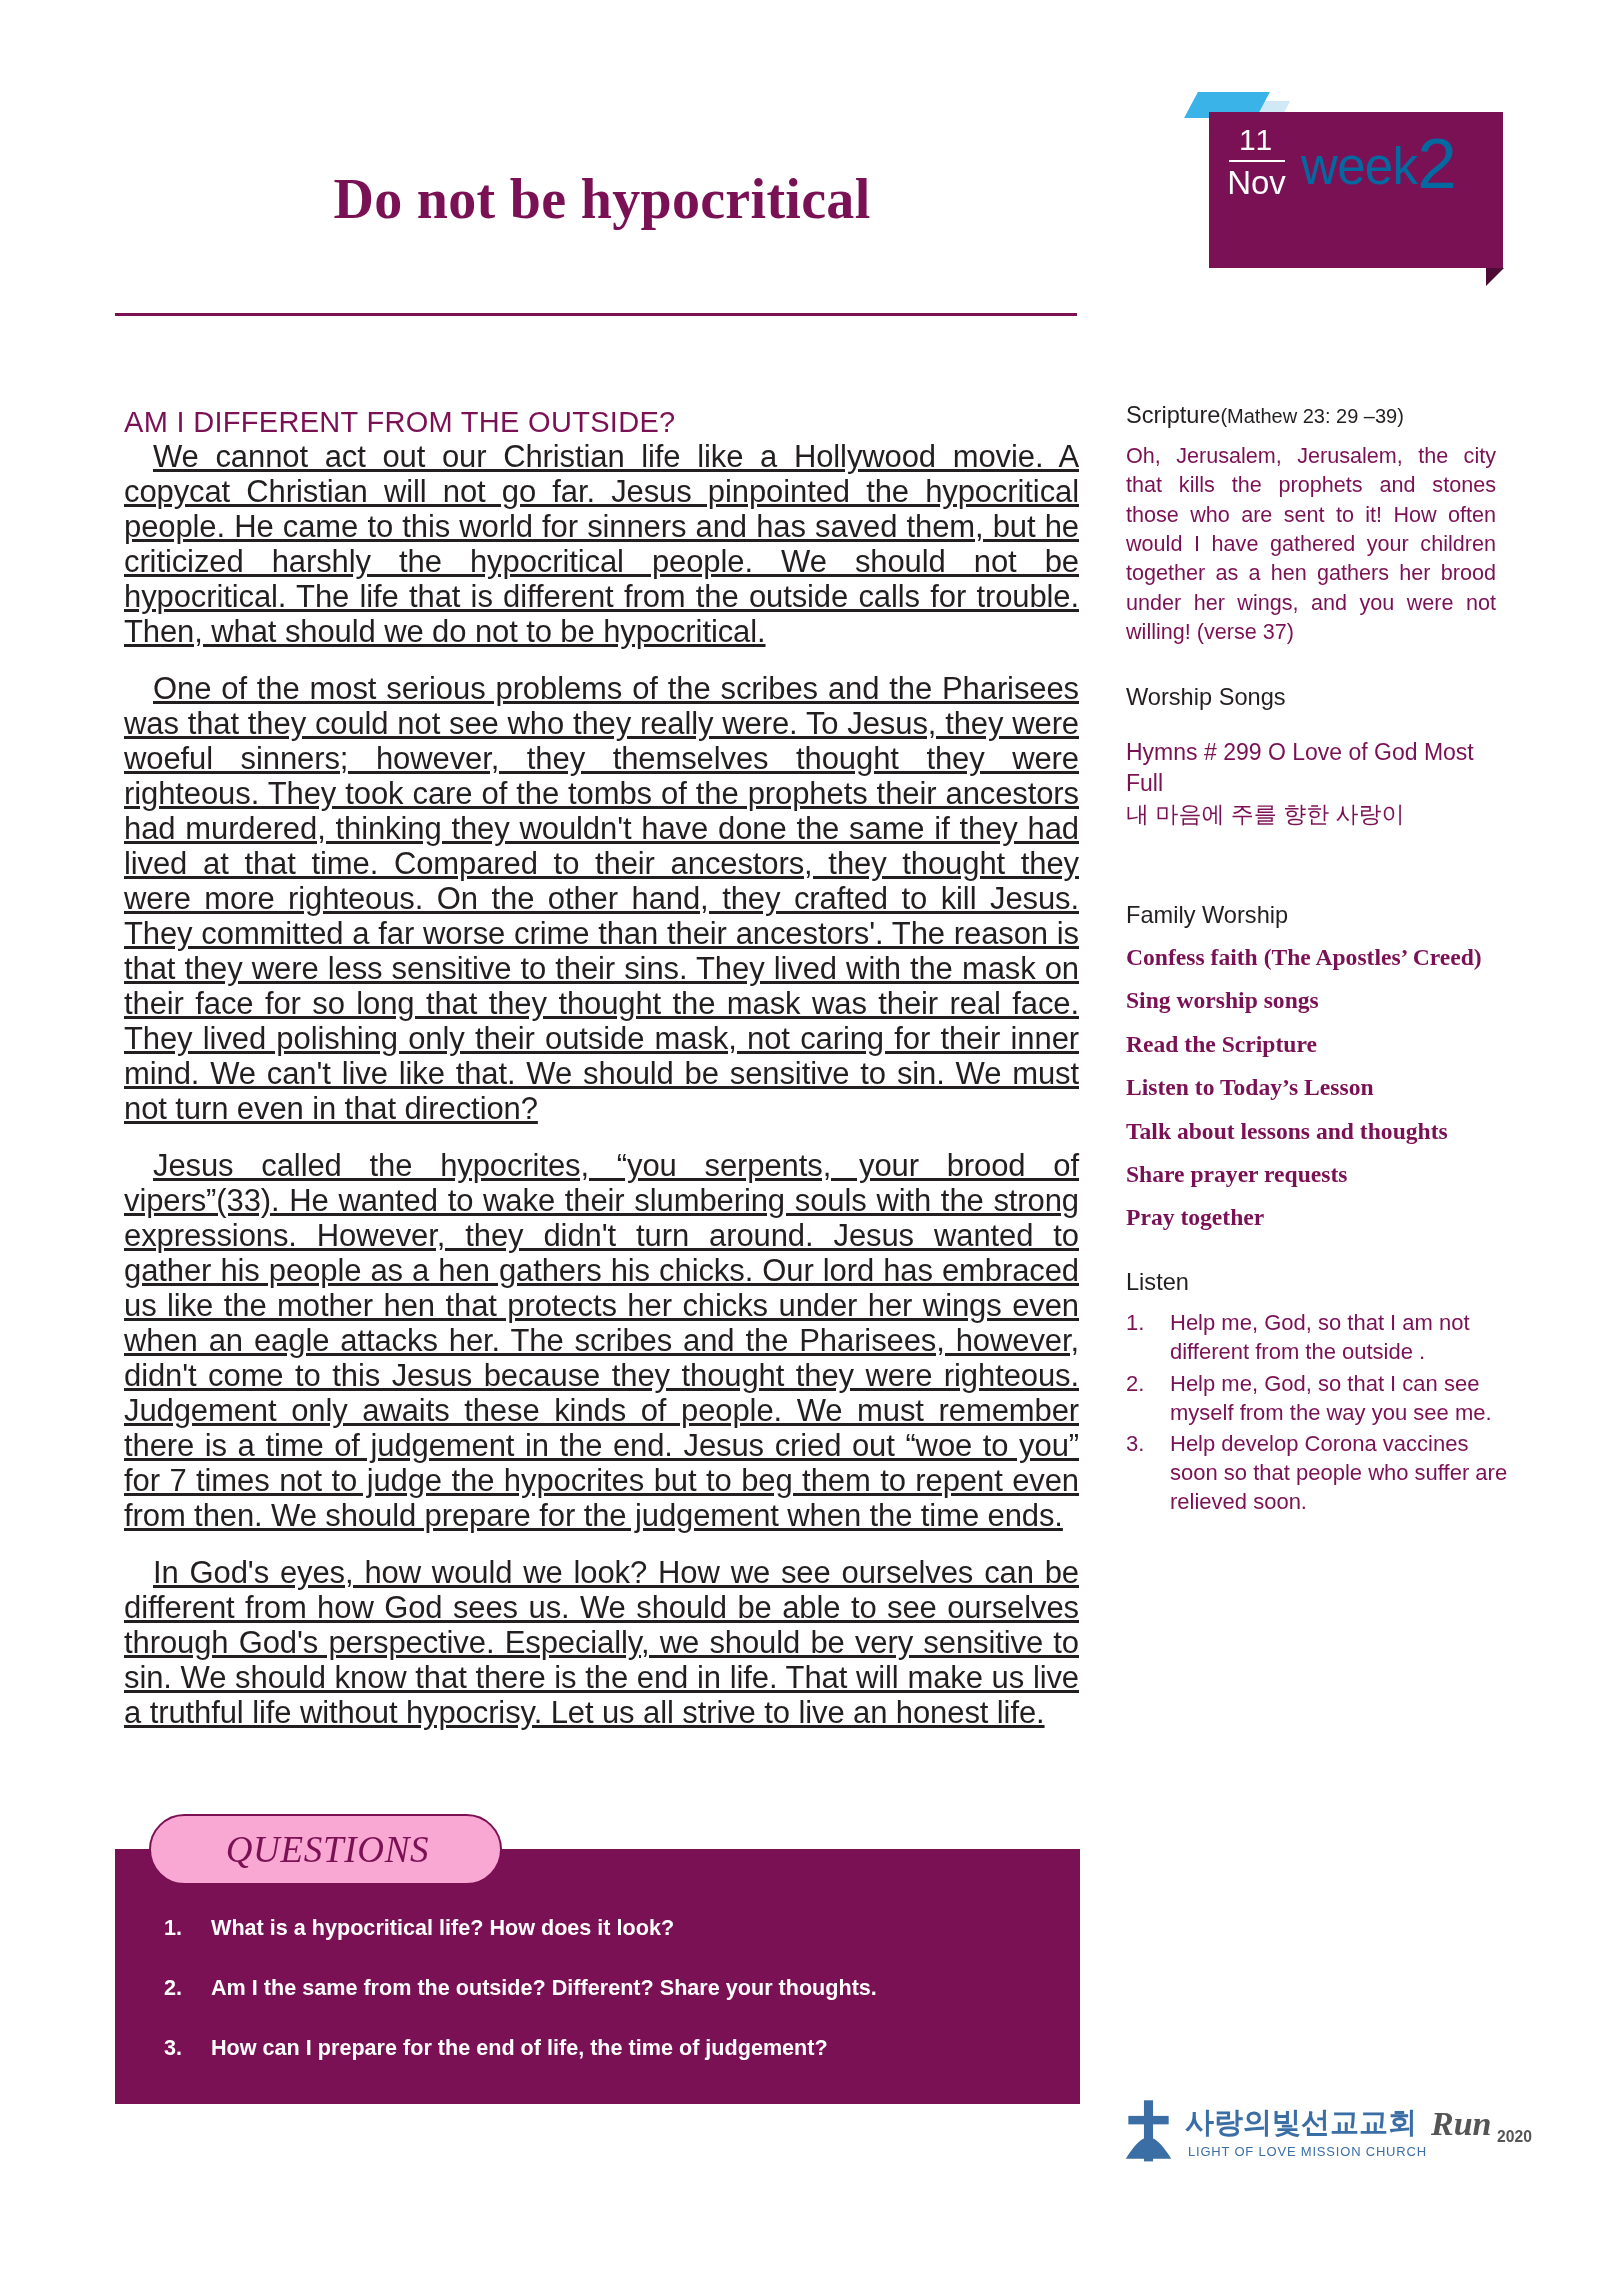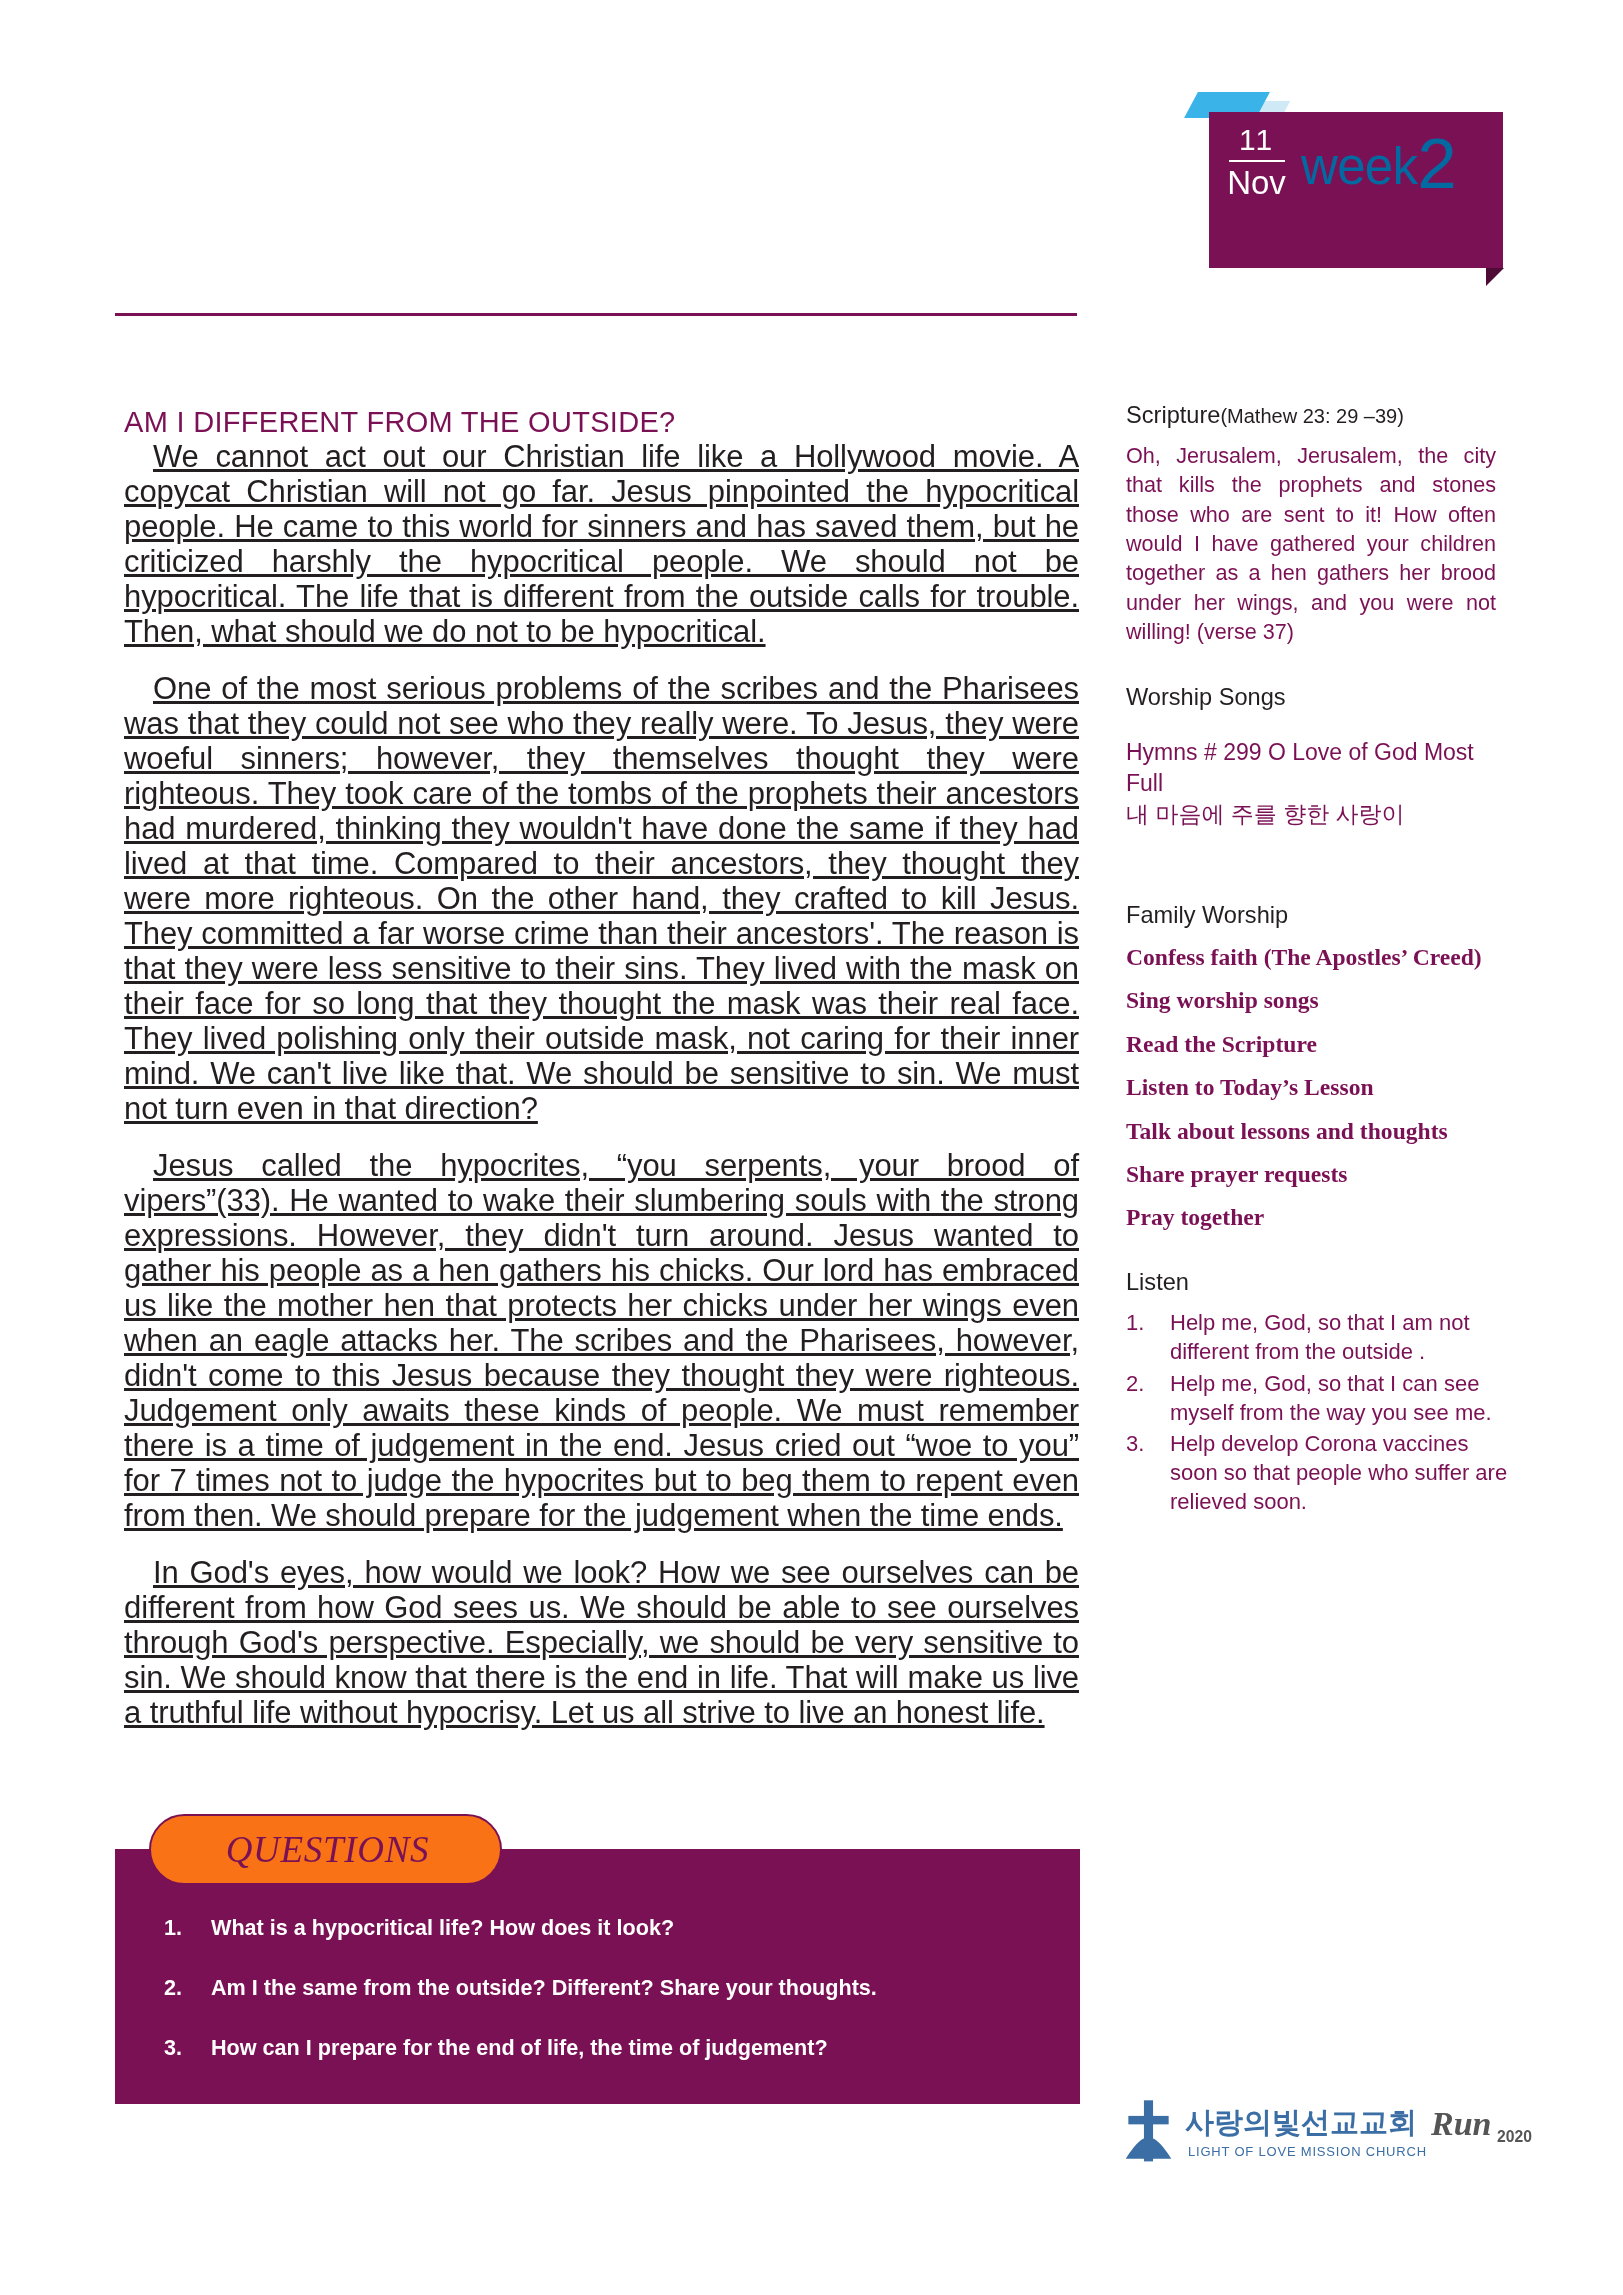--- a/index.html
+++ b/index.html
@@ -159,21 +159,21 @@
     width: 965px;
     height: 255px;
     background: #7b1155;
   }
   #questions-tab {
     position: absolute;
     left: 149px;
     top: 1814px;
     width: 353px;
     height: 71px;
-    background: #f97316;
+    background: #f9a8d4;
     border: 2.6px solid #7b1155;
     border-radius: 37px;
     box-sizing: border-box;
   }
   #questions-tab-label {
     position: absolute;
     left: 0;
     top: 11.8px;
     width: 353px;
     text-align: center;
@@ -318,20 +318,21 @@
     top: 34px;
     font-size: 15.7px;
     color: #555555;
     font-weight: bold;
   }
 </style>
 </head>
 <body>
 
 <div id="header-block">
+  <div id="page-title">Do not be hypocritical</div>
   <div id="title-rule"></div>
 
   <div id="week-badge">
     <div id="badge-teal2"></div>
     <div id="badge-teal"></div>
     <div id="badge-box"></div>
     <div id="badge-date">
       <div id="badge-month-num">11</div>
       <div id="badge-date-line"></div>
       <div id="badge-month">Nov</div>

